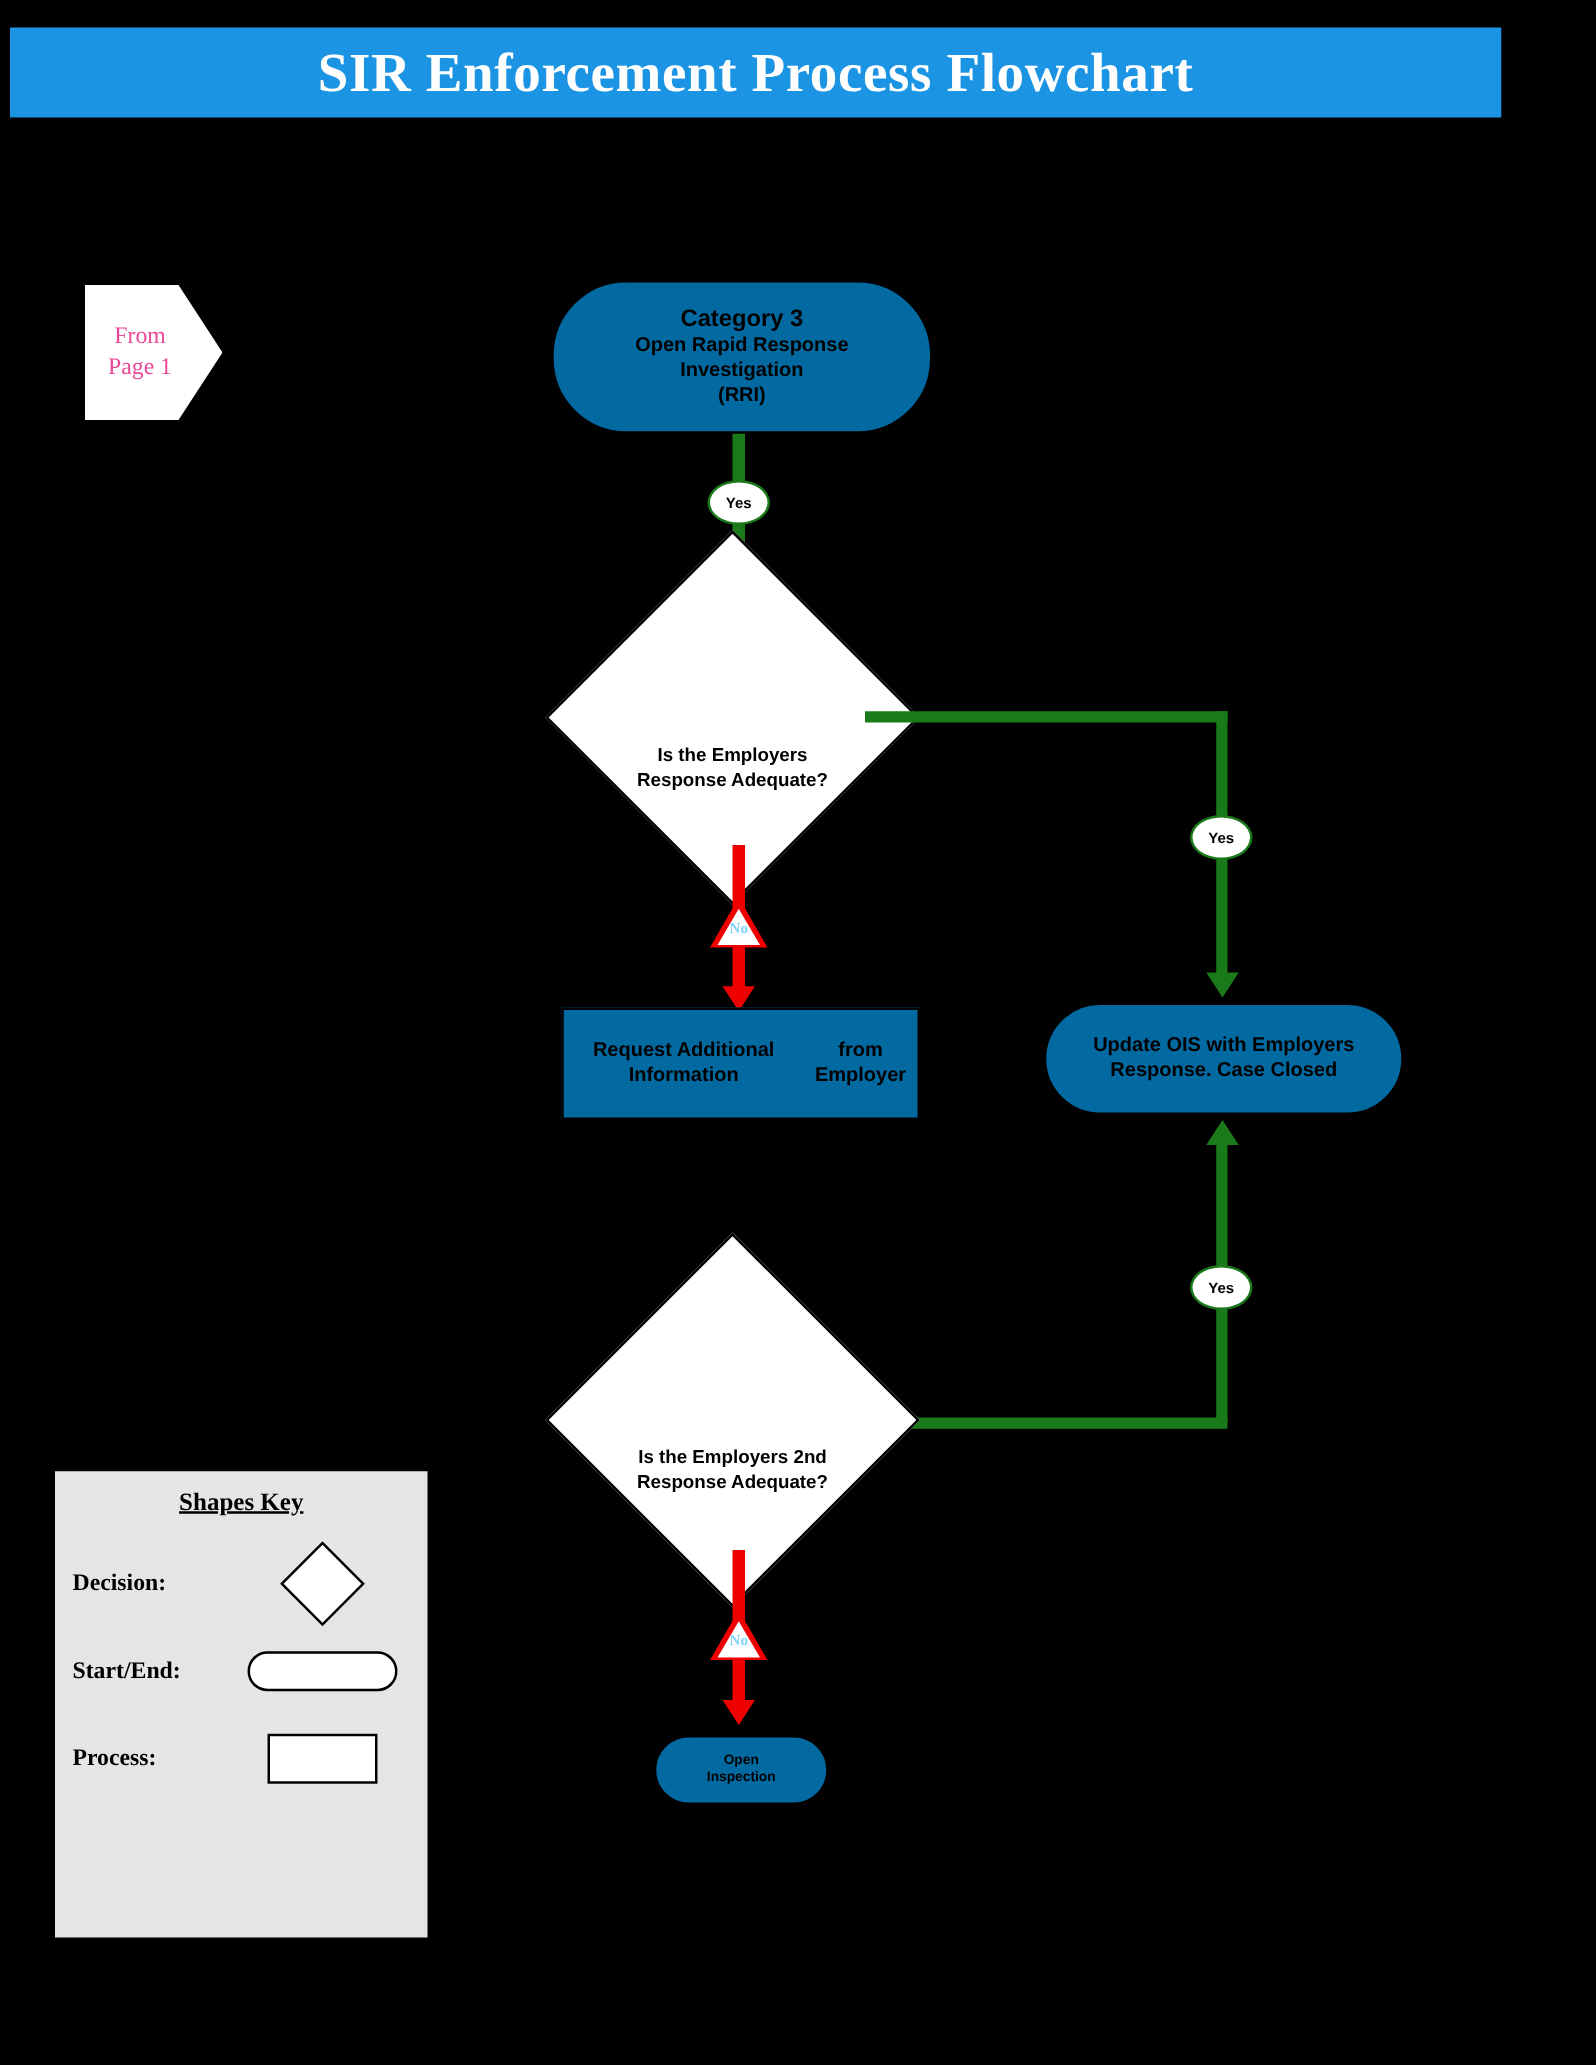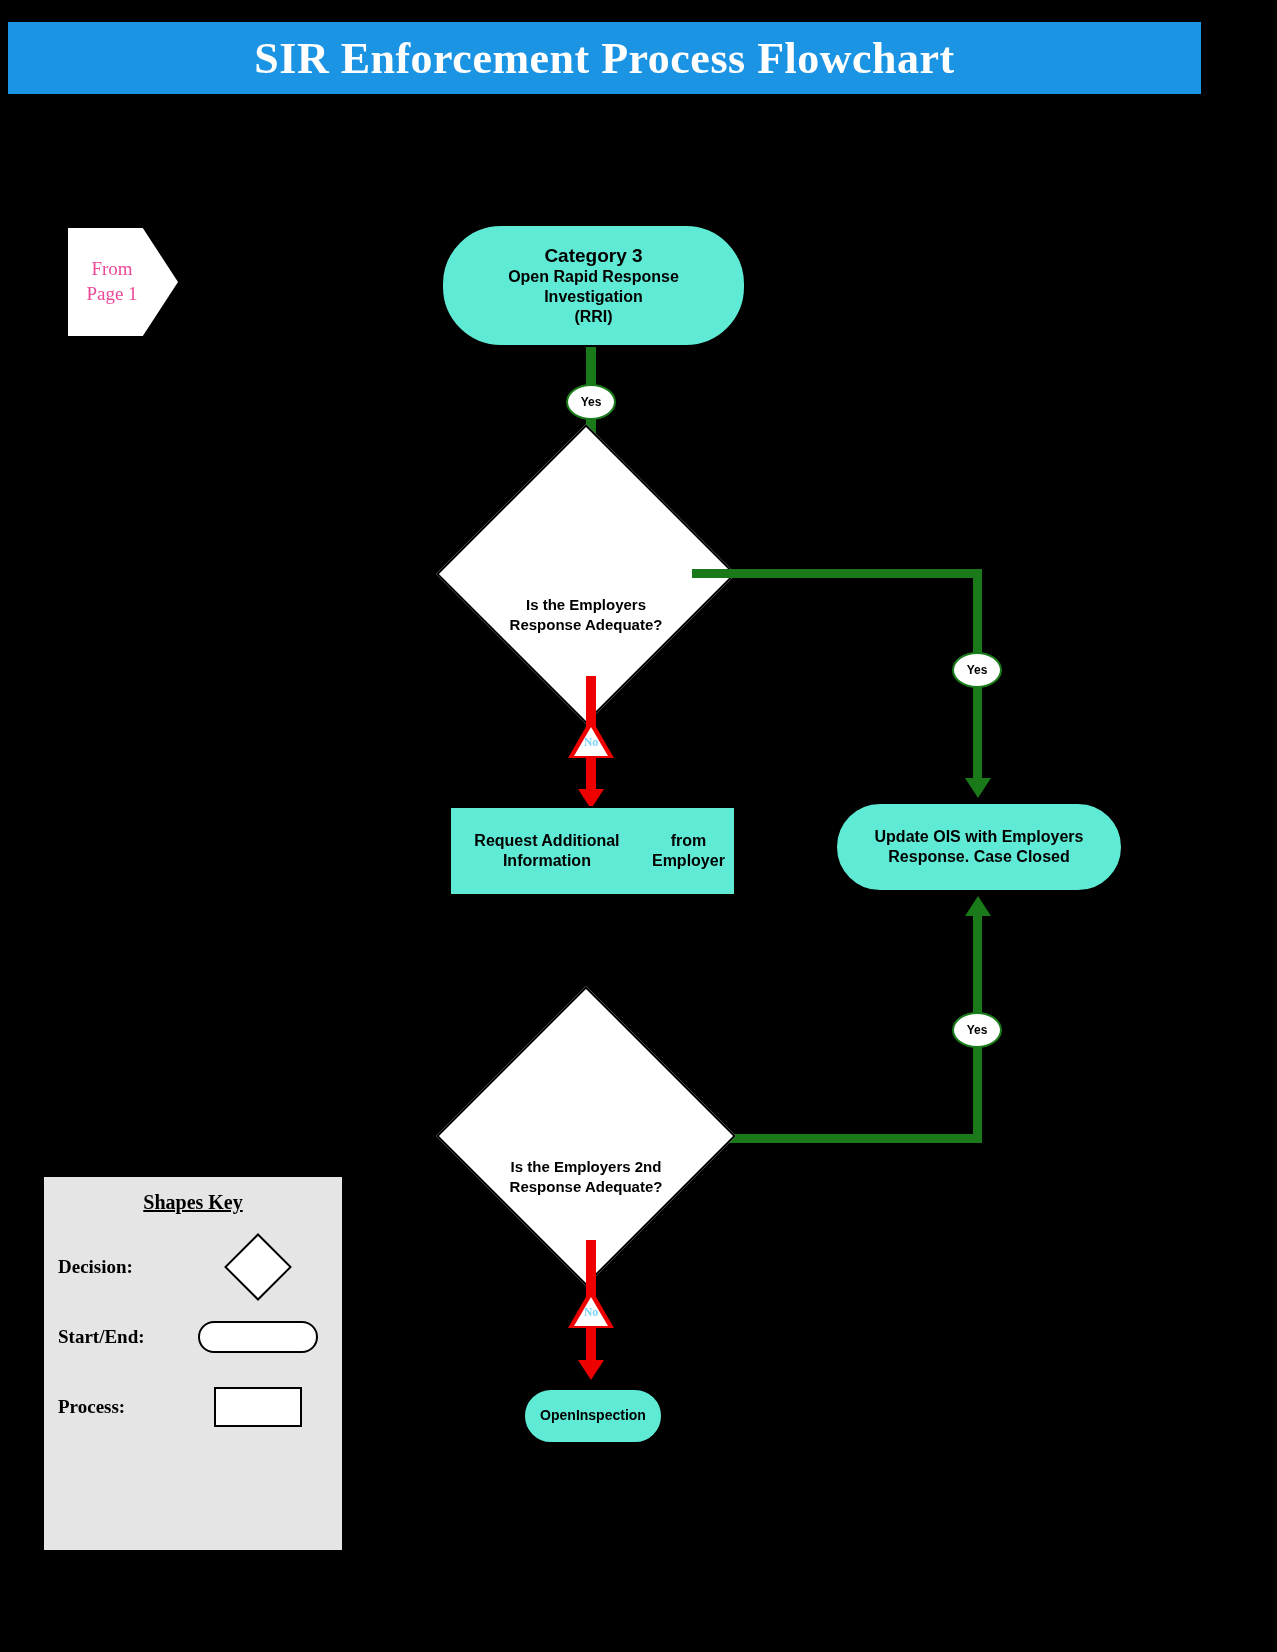--- a/index.html
+++ b/index.html
@@ -32,21 +32,21 @@
     font-weight: bold;
     font-size: 44px;
     color: #ffffff;
     letter-spacing: 0.5px;
     white-space: nowrap;
   }
 
   
   .node {
     position: absolute;
-    background: #5eead4;
+    background: #0369a1;
     color: #000000;
     display: flex;
     align-items: center;
     justify-content: center;
     text-align: center;
     box-sizing: border-box;
     font-weight: bold;
     line-height: 1.25;
   }
   .terminator {
@@ -329,21 +329,21 @@
 </div>
 
 <div class="line-v red" style="left:586px; top:1240px; width:10px; height:130px;"></div>
 <div class="arrow-down red" style="left:578px; top:1360px;"></div>
 <div class="no-tri" style="left:568px; top:1288px;">
   <div class="tri"></div>
   <div class="tri-inner"></div>
   <div class="no-label">No</div>
 </div>
 
-<div class="node terminator" style="left:523px; top:1388px; width:140px; height:56px; flex-direction:row; font-size:14px; border-radius:30px;">
+<div class="node terminator" style="left:523px; top:1388px; width:140px; height:56px; flex-direction:column; font-size:11px; border-radius:30px;">
   <div>Open</div>
   <div>Inspection</div>
 </div>
 
 <div id="key">
   <div class="key-title">Shapes Key</div>
 
   <div class="key-row">
     <div class="key-label">Decision:</div>
     <div class="swatch">

